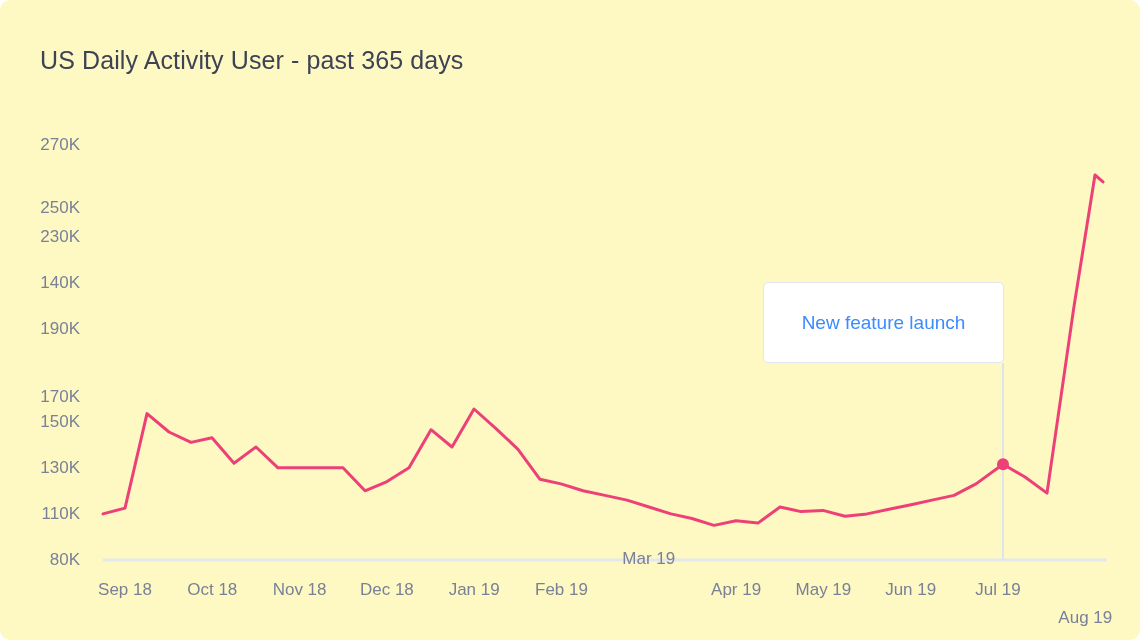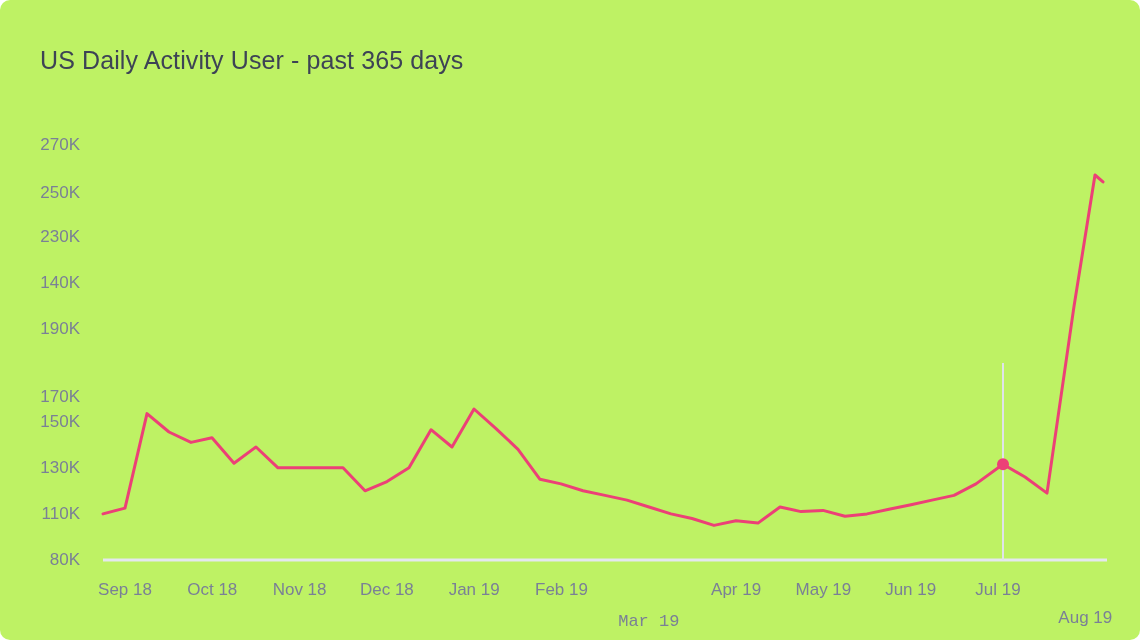--- a/index.html
+++ b/index.html
@@ -10,21 +10,21 @@
   body {
     width: 1140px;
     height: 640px;
     font-family: "Liberation Sans", sans-serif;
     overflow: hidden;
   }
   #card {
     position: relative;
     width: 1140px;
     height: 640px;
-    background: #bef264;
+    background: #fef9c3;
     border-radius: 10px;
     box-sizing: border-box;
   }
   #chart-title {
     position: absolute;
     left: 40px;
     top: 46px;
     font-size: 25px;
     color: #3d4355;
     letter-spacing: 0.1px;
@@ -90,39 +90,42 @@
       <line id="annotation-vline" x1="1003" y1="363" x2="1003" y2="560" stroke="#dfe3ea" stroke-width="2"></line>
     </g>
     <g id="series-group">
       <polyline id="series-line" fill="none" stroke="#ec4077" stroke-width="3" stroke-linejoin="round" stroke-linecap="round" points="103,513.9 125,508.1 147,413.6 169,432.0 191,442.4 212,437.8 234,463.2 256,447.0 278,467.8 300,467.8 321,467.8 343,467.8 365,490.8 387,481.6 409,467.8 431,429.7 452,447.0 474,409.0 496,428.6 518,449.3 540,479.3 561,483.9 583,490.8 605,495.4 627,500.1 649,507.0 671,513.9 692,518.5 714,525.4 736,520.8 758,523.1 780,507.0 801,511.6 823,510.4 845,516.2 867,513.9 889,509.3 911,504.7 932,500.1 954,495.4 976,483.9 1003,464.3 1025,477.0 1047,493.1 1074,306.4 1095,175.0 1103,181.9"></polyline>
       <circle id="series-marker" cx="1003" cy="464.3" r="6" fill="#ec4077"></circle>
     </g>
   </svg>
 
   <div id="y-axis-labels">
       <div class="y-tick-label" style="left: 8px; top: 145px; color: rgb(122, 128, 150);">270K</div>
-      <div class="y-tick-label" style="left: 8px; top: 193px; color: rgb(122, 128, 150);">250K</div>
+      <div class="y-tick-label" style="left: 8px; top: 208px; color: rgb(122, 128, 150);">250K</div>
       <div class="y-tick-label" style="left: 8px; top: 237.222px; color: rgb(122, 128, 150);">230K</div>
       <div class="y-tick-label" style="left: 8px; top: 283.333px; color: rgb(122, 128, 150);">140K</div>
       <div class="y-tick-label" style="left: 8px; top: 329.444px; color: rgb(122, 128, 150);">190K</div>
       <div class="y-tick-label" style="left: 8px; top: 375.556px; color: rgb(122, 128, 150); margin-top: 21px;">170K</div>
       <div class="y-tick-label" style="left: 8px; top: 421.667px; color: rgb(122, 128, 150);">150K</div>
       <div class="y-tick-label" style="left: 8px; top: 467.778px; color: rgb(122, 128, 150);">130K</div>
       <div class="y-tick-label" style="left: 8px; top: 513.889px; color: rgb(122, 128, 150);">110K</div>
       <div class="y-tick-label" style="left: 8px; top: 560px; color: rgb(122, 128, 150);">80K</div>
     </div>
   <div id="x-axis-labels">
       <div class="x-tick-label" style="left: 125px; top: 580px; color: rgb(122, 128, 150);">Sep 18</div>
       <div class="x-tick-label" style="left: 212.3px; top: 580px; color: rgb(122, 128, 150);">Oct 18</div>
       <div class="x-tick-label" style="left: 299.6px; top: 580px; color: rgb(122, 128, 150);">Nov 18</div>
       <div class="x-tick-label" style="left: 386.9px; top: 580px; color: rgb(122, 128, 150);">Dec 18</div>
       <div class="x-tick-label" style="left: 474.2px; top: 580px; color: rgb(122, 128, 150);">Jan 19</div>
       <div class="x-tick-label" style="left: 561.5px; top: 580px; color: rgb(122, 128, 150);">Feb 19</div>
-      <div class="x-tick-label" style="left: 648.8px; top: 612px; color: rgb(122, 128, 150); font-family: Liberation Mono, monospace;">Mar 19</div>
+      <div class="x-tick-label" style="left: 648.8px; top: 549px; color: rgb(122, 128, 150);">Mar 19</div>
       <div class="x-tick-label" style="left: 736.1px; top: 580px; color: rgb(122, 128, 150);">Apr 19</div>
       <div class="x-tick-label" style="left: 823.4px; top: 580px; color: rgb(122, 128, 150);">May 19</div>
       <div class="x-tick-label" style="left: 910.7px; top: 580px; color: rgb(122, 128, 150);">Jun 19</div>
       <div class="x-tick-label" style="left: 998px; top: 580px; color: rgb(122, 128, 150);">Jul 19</div>
       <div class="x-tick-label" style="left: 1085.3px; top: 608px; color: rgb(122, 128, 150);">Aug 19</div>
     </div>
 
+  <div id="annotation-box" style="border-color: rgb(226, 230, 238);">
+    <span id="annotation-label" style="color: rgb(61, 139, 253);">New feature launch</span>
+  </div>
 
 </div>
 
 </body></html>

